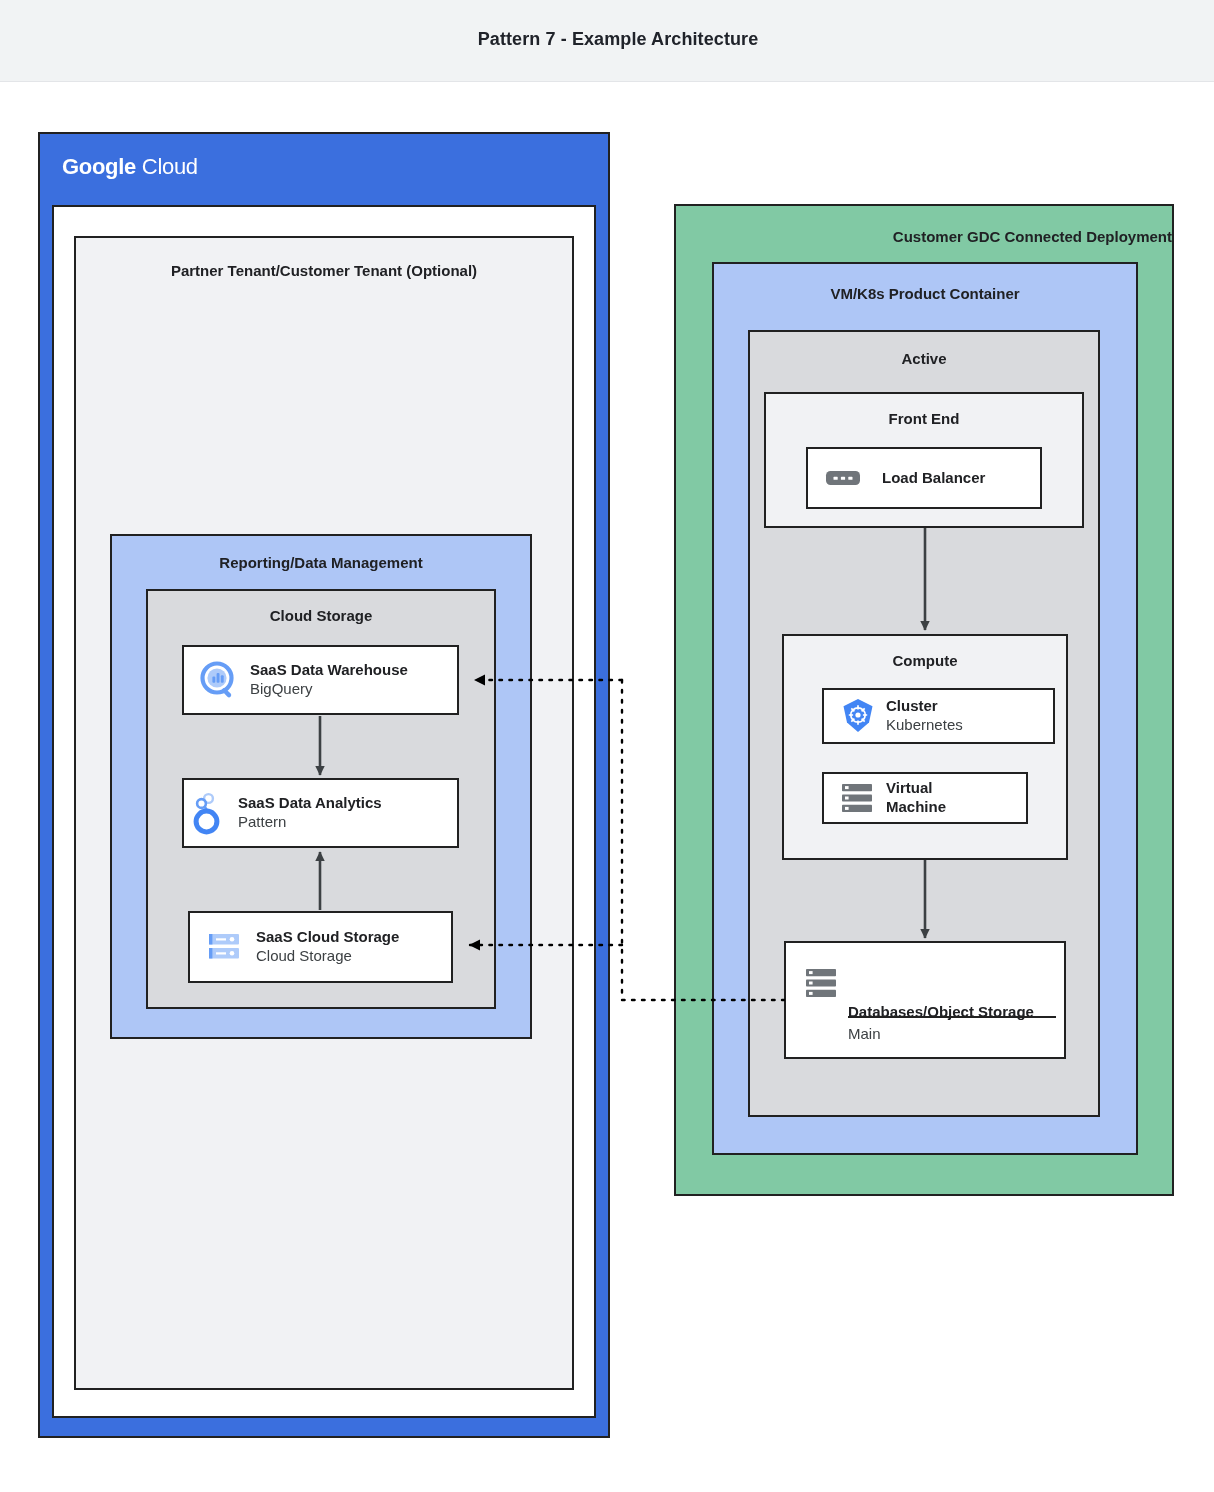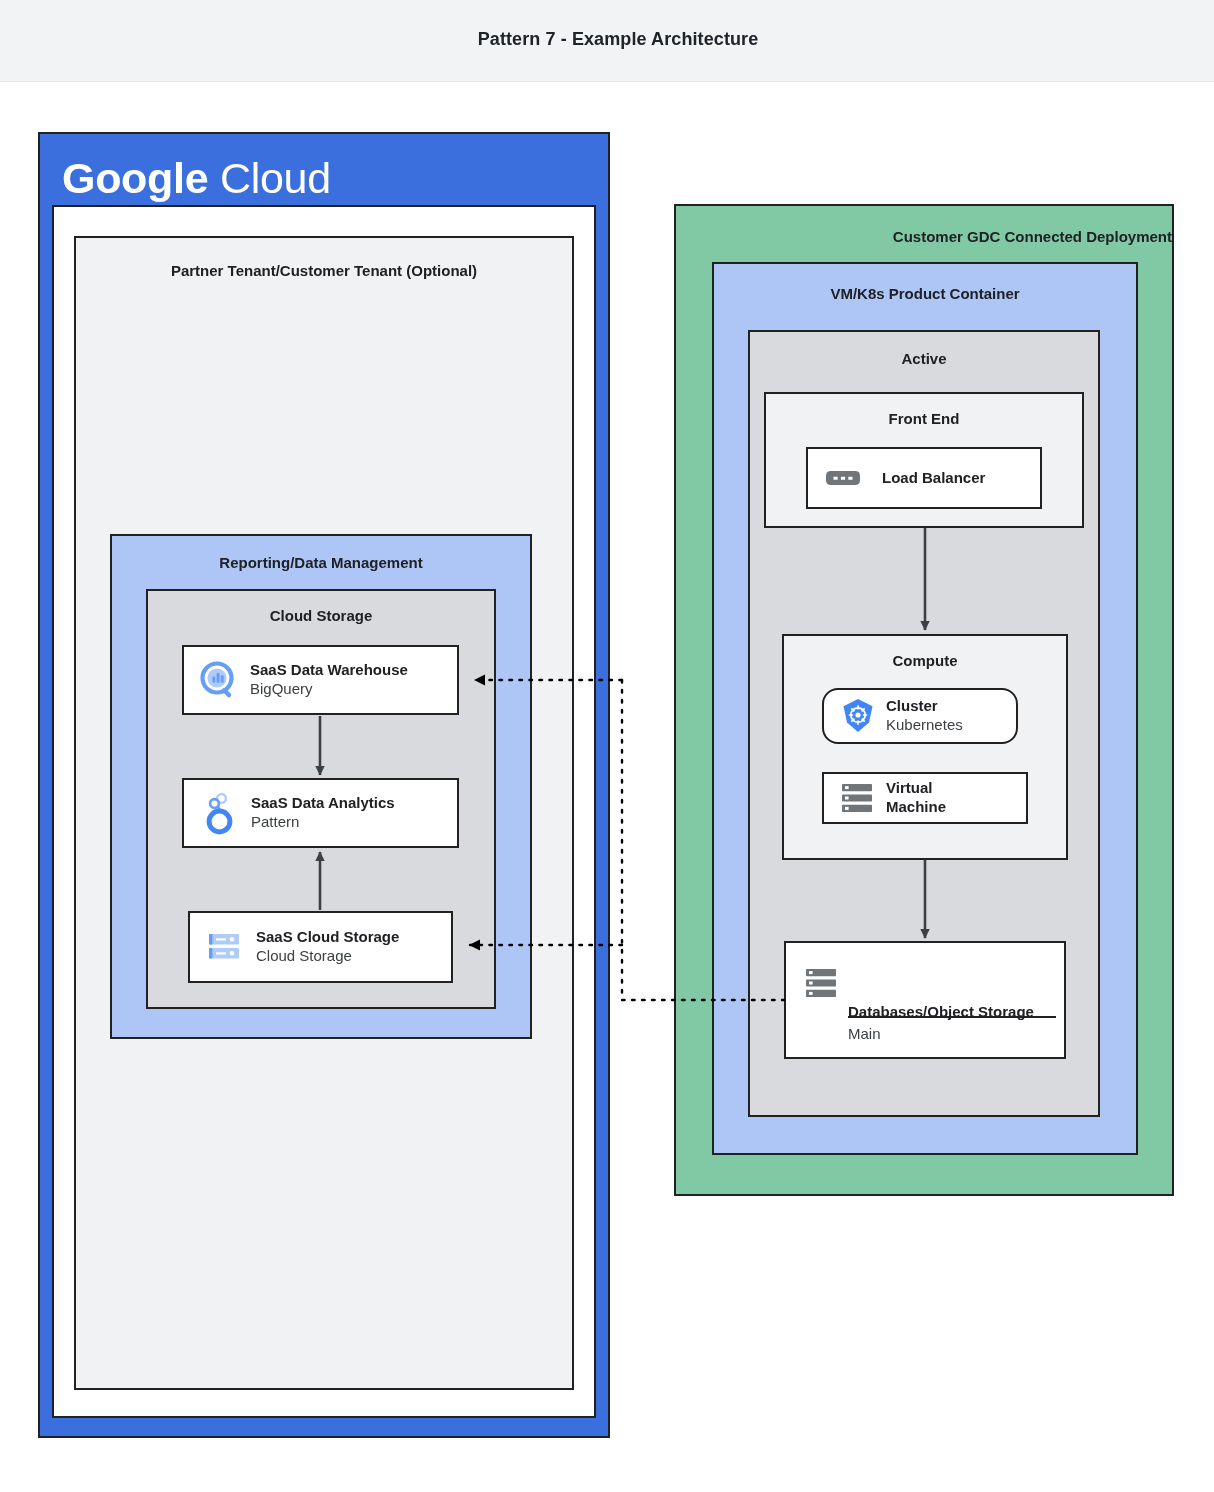--- a/index.html
+++ b/index.html
@@ -29,21 +29,21 @@
   .box{position:absolute;box-sizing:border-box;border:2px solid #212121;}
   .box-title{
     position:absolute;left:0;top:0;width:100%;
     text-align:center;font-weight:bold;
     color:#202124;
   }
   
   #gc-outer{left:38px;top:132px;width:572px;height:1306px;background:#3b6fde;}
   #gc-logo{
     position:absolute;left:22px;top:20px;
-    font-size:43px;letter-spacing:-0.3px;
+    font-size:22px;letter-spacing:-0.3px;
     color:#ffffff;white-space:nowrap;
   }
   #gc-logo .g{font-weight:bold;}
   #gc-logo .c{font-weight:normal;}
   #gc-inner{left:52px;top:205px;width:544px;height:1213px;background:#ffffff;}
   #tenant{left:74px;top:236px;width:500px;height:1154px;background:#f1f2f4;}
   #tenant-title{top:24px;font-size:15px;}
   #reporting{left:110px;top:534px;width:422px;height:505px;background:#aec6f6;}
   #reporting-title{top:18px;font-size:15px;}
   #cloud-storage{left:146px;top:589px;width:350px;height:420px;background:#d9dadd;}
@@ -56,21 +56,21 @@
     display:flex;align-items:center;
   }
   .card .ic{flex:0 0 auto;display:flex;align-items:center;justify-content:center;}
   .card .txt{display:flex;flex-direction:column;justify-content:center;}
   .card .t1{font-size:15px;font-weight:bold;line-height:1.25;color:#202124;}
   .card .t2{font-size:15px;font-weight:normal;line-height:1.25;color:#3c4043;}
 
   #bq{left:182px;top:645px;width:277px;height:70px;padding-left:12px;}
   #bq .ic{width:46px;}
   #bq .txt{margin-left:8px;}
-  #looker{left:182px;top:778px;width:277px;height:70px;padding-left:13px;}
+  #looker{left:182px;top:778px;width:277px;height:70px;padding-left:0;}
   #looker .ic{width:46px;}
   #looker .txt{margin-left:8px;}
   #saascs{left:188px;top:911px;width:265px;height:72px;padding-left:12px;}
   #saascs .ic{width:46px;}
   #saascs .txt{margin-left:8px;}
 
   
   #gdc{left:674px;top:204px;width:500px;height:992px;background:#81c9a4;}
   #gdc-title{top:22px;font-size:15px;text-align:right;}
   #vmk8s{left:712px;top:262px;width:426px;height:893px;background:#aec6f6;}
@@ -78,21 +78,21 @@
   #active{left:748px;top:330px;width:352px;height:787px;background:#d9dadd;padding-left:8px;}
   #active-title{top:18px;font-size:15px;}
   #frontend{left:764px;top:392px;width:320px;height:136px;background:#f1f2f4;}
   #frontend-title{top:16px;font-size:15px;}
   #lb{left:806px;top:447px;width:236px;height:62px;padding-left:14px;}
   #lb .ic{width:42px;}
   #lb .txt{margin-left:18px;}
 
   #compute{left:782px;top:634px;width:286px;height:226px;background:#f1f2f4;}
   #compute-title{top:16px;font-size:15px;}
-  #cluster{left:822px;top:688px;width:196px;height:56px;padding-left:12px;border-radius:16px;}
+  #cluster{left:822px;top:688px;width:233px;height:56px;padding-left:12px;}
   #cluster .ic{width:44px;}
   #cluster .txt{margin-left:6px;}
   #vm{left:822px;top:772px;width:206px;height:52px;padding-left:12px;}
   #vm .ic{width:44px;}
   #vm .txt{margin-left:6px;}
 
   #dbos{left:784px;top:941px;width:282px;height:118px;background:#ffffff;}
   #dbos-icon{position:absolute;left:14px;top:18px;width:44px;height:44px;display:flex;align-items:center;justify-content:center;}
   #dbos-text{position:absolute;left:62px;top:16px;width:200px;font-size:15px;font-weight:bold;line-height:1.3;color:#202124;margin-top:43px;}
   #dbos-rule{position:absolute;left:62px;top:73px;width:208px;height:0;border-top:2px solid #212121;}

